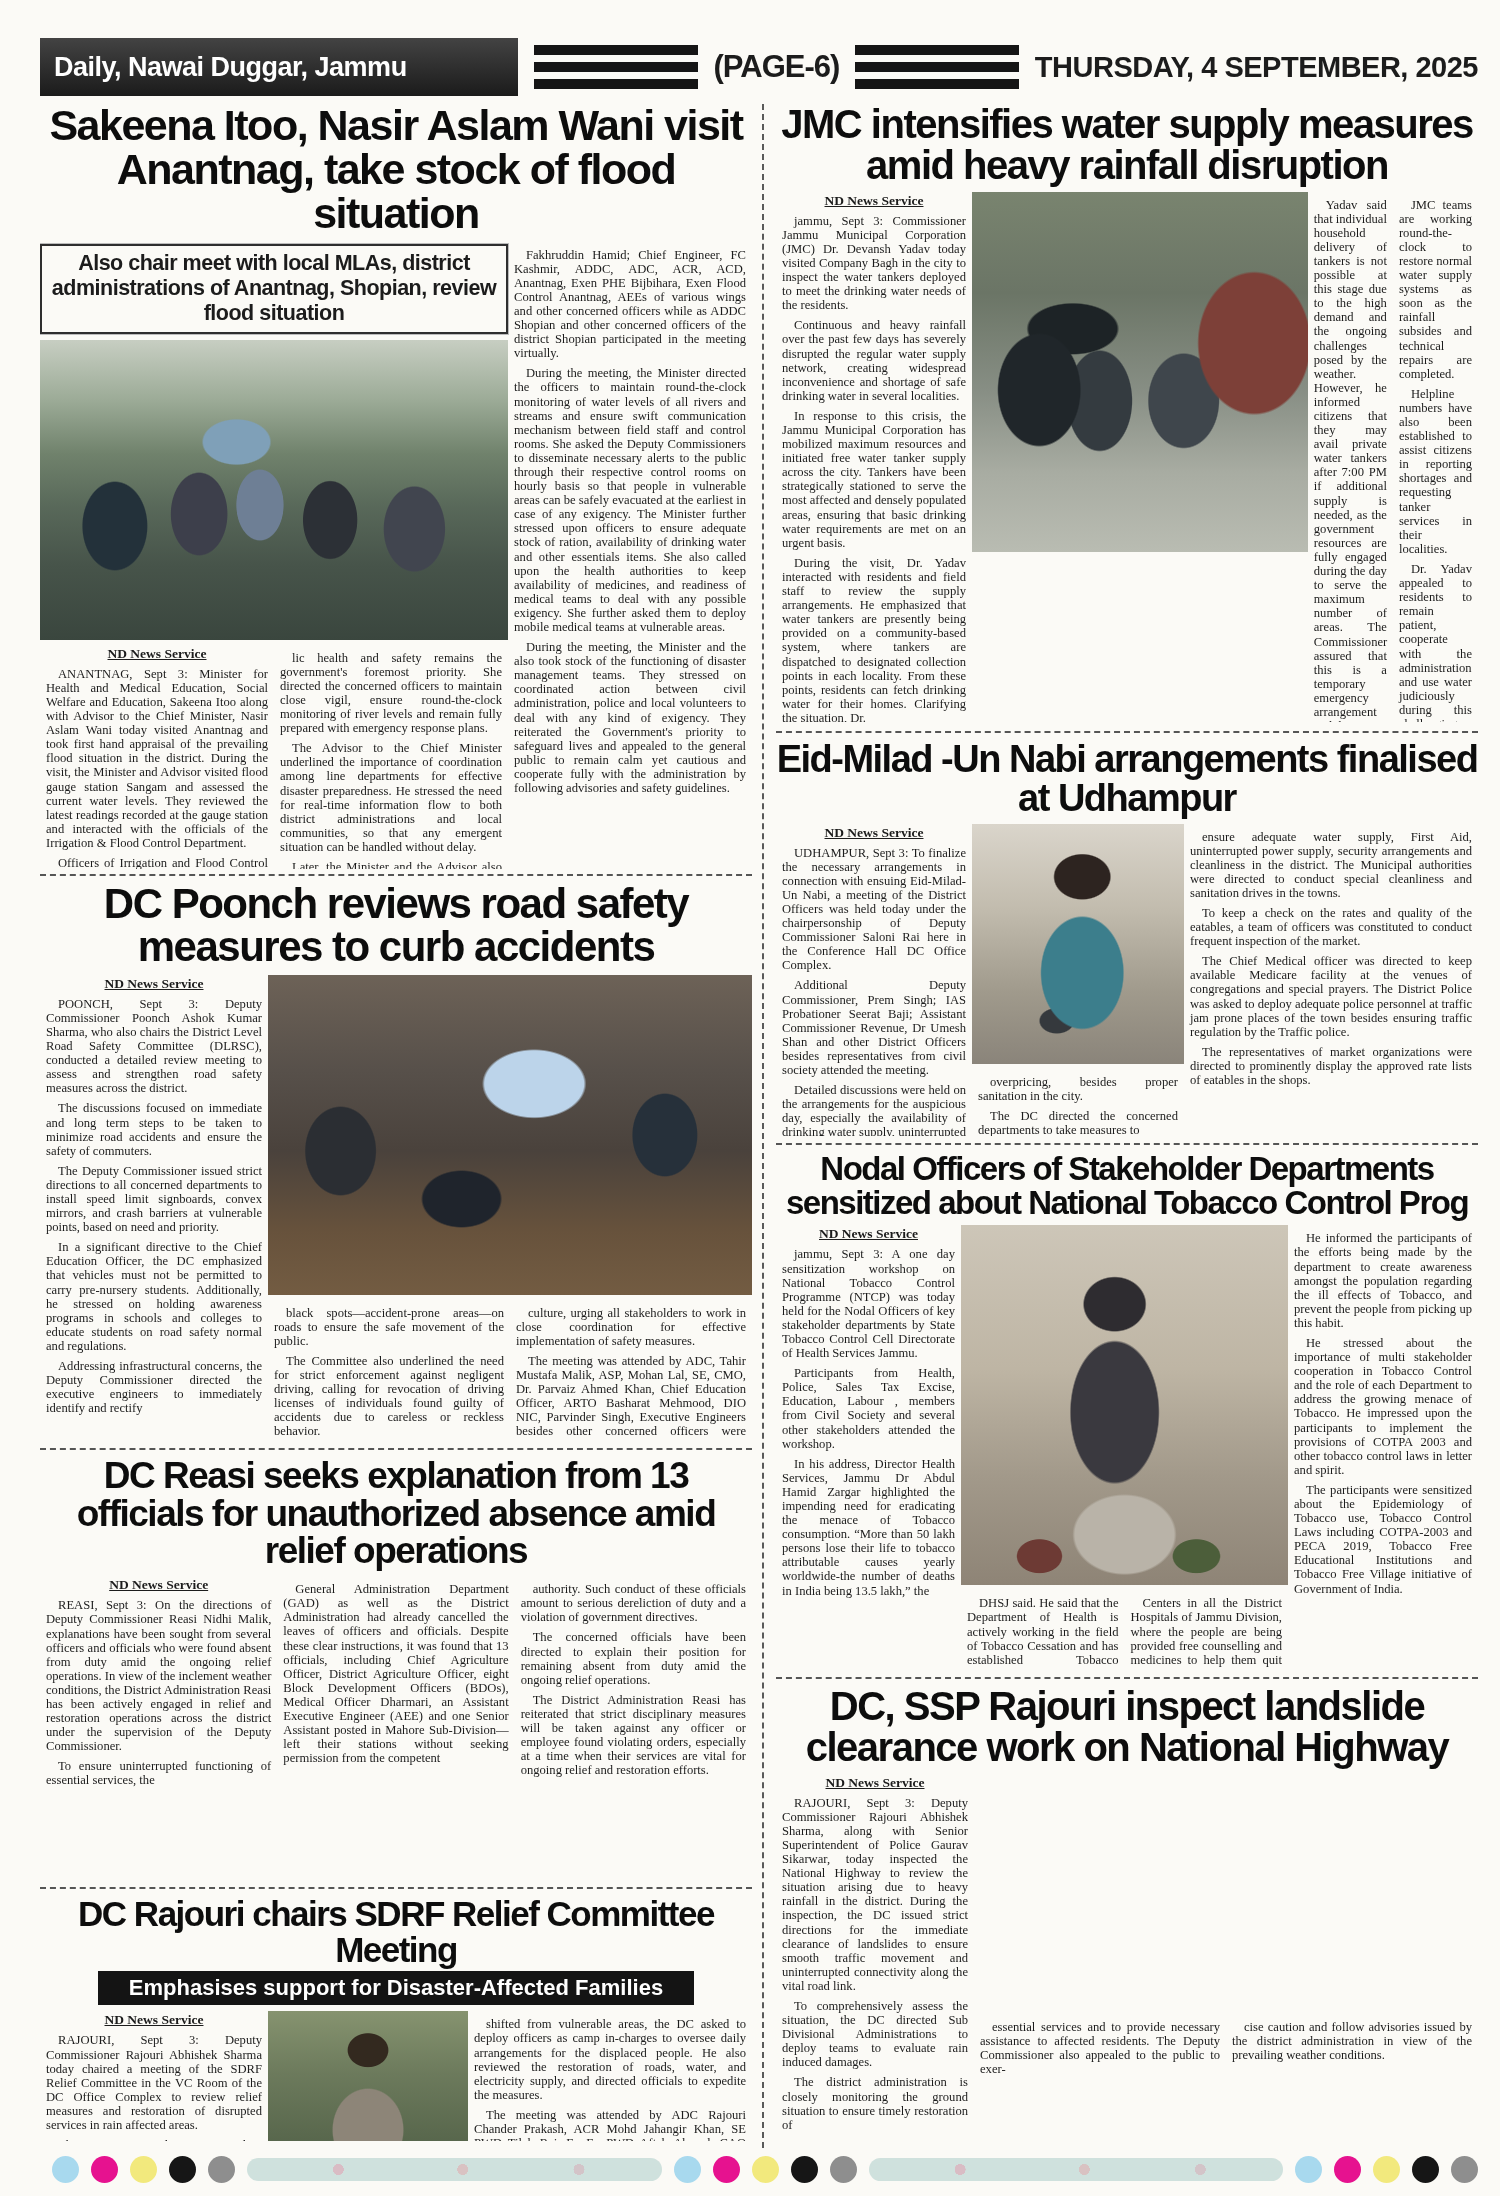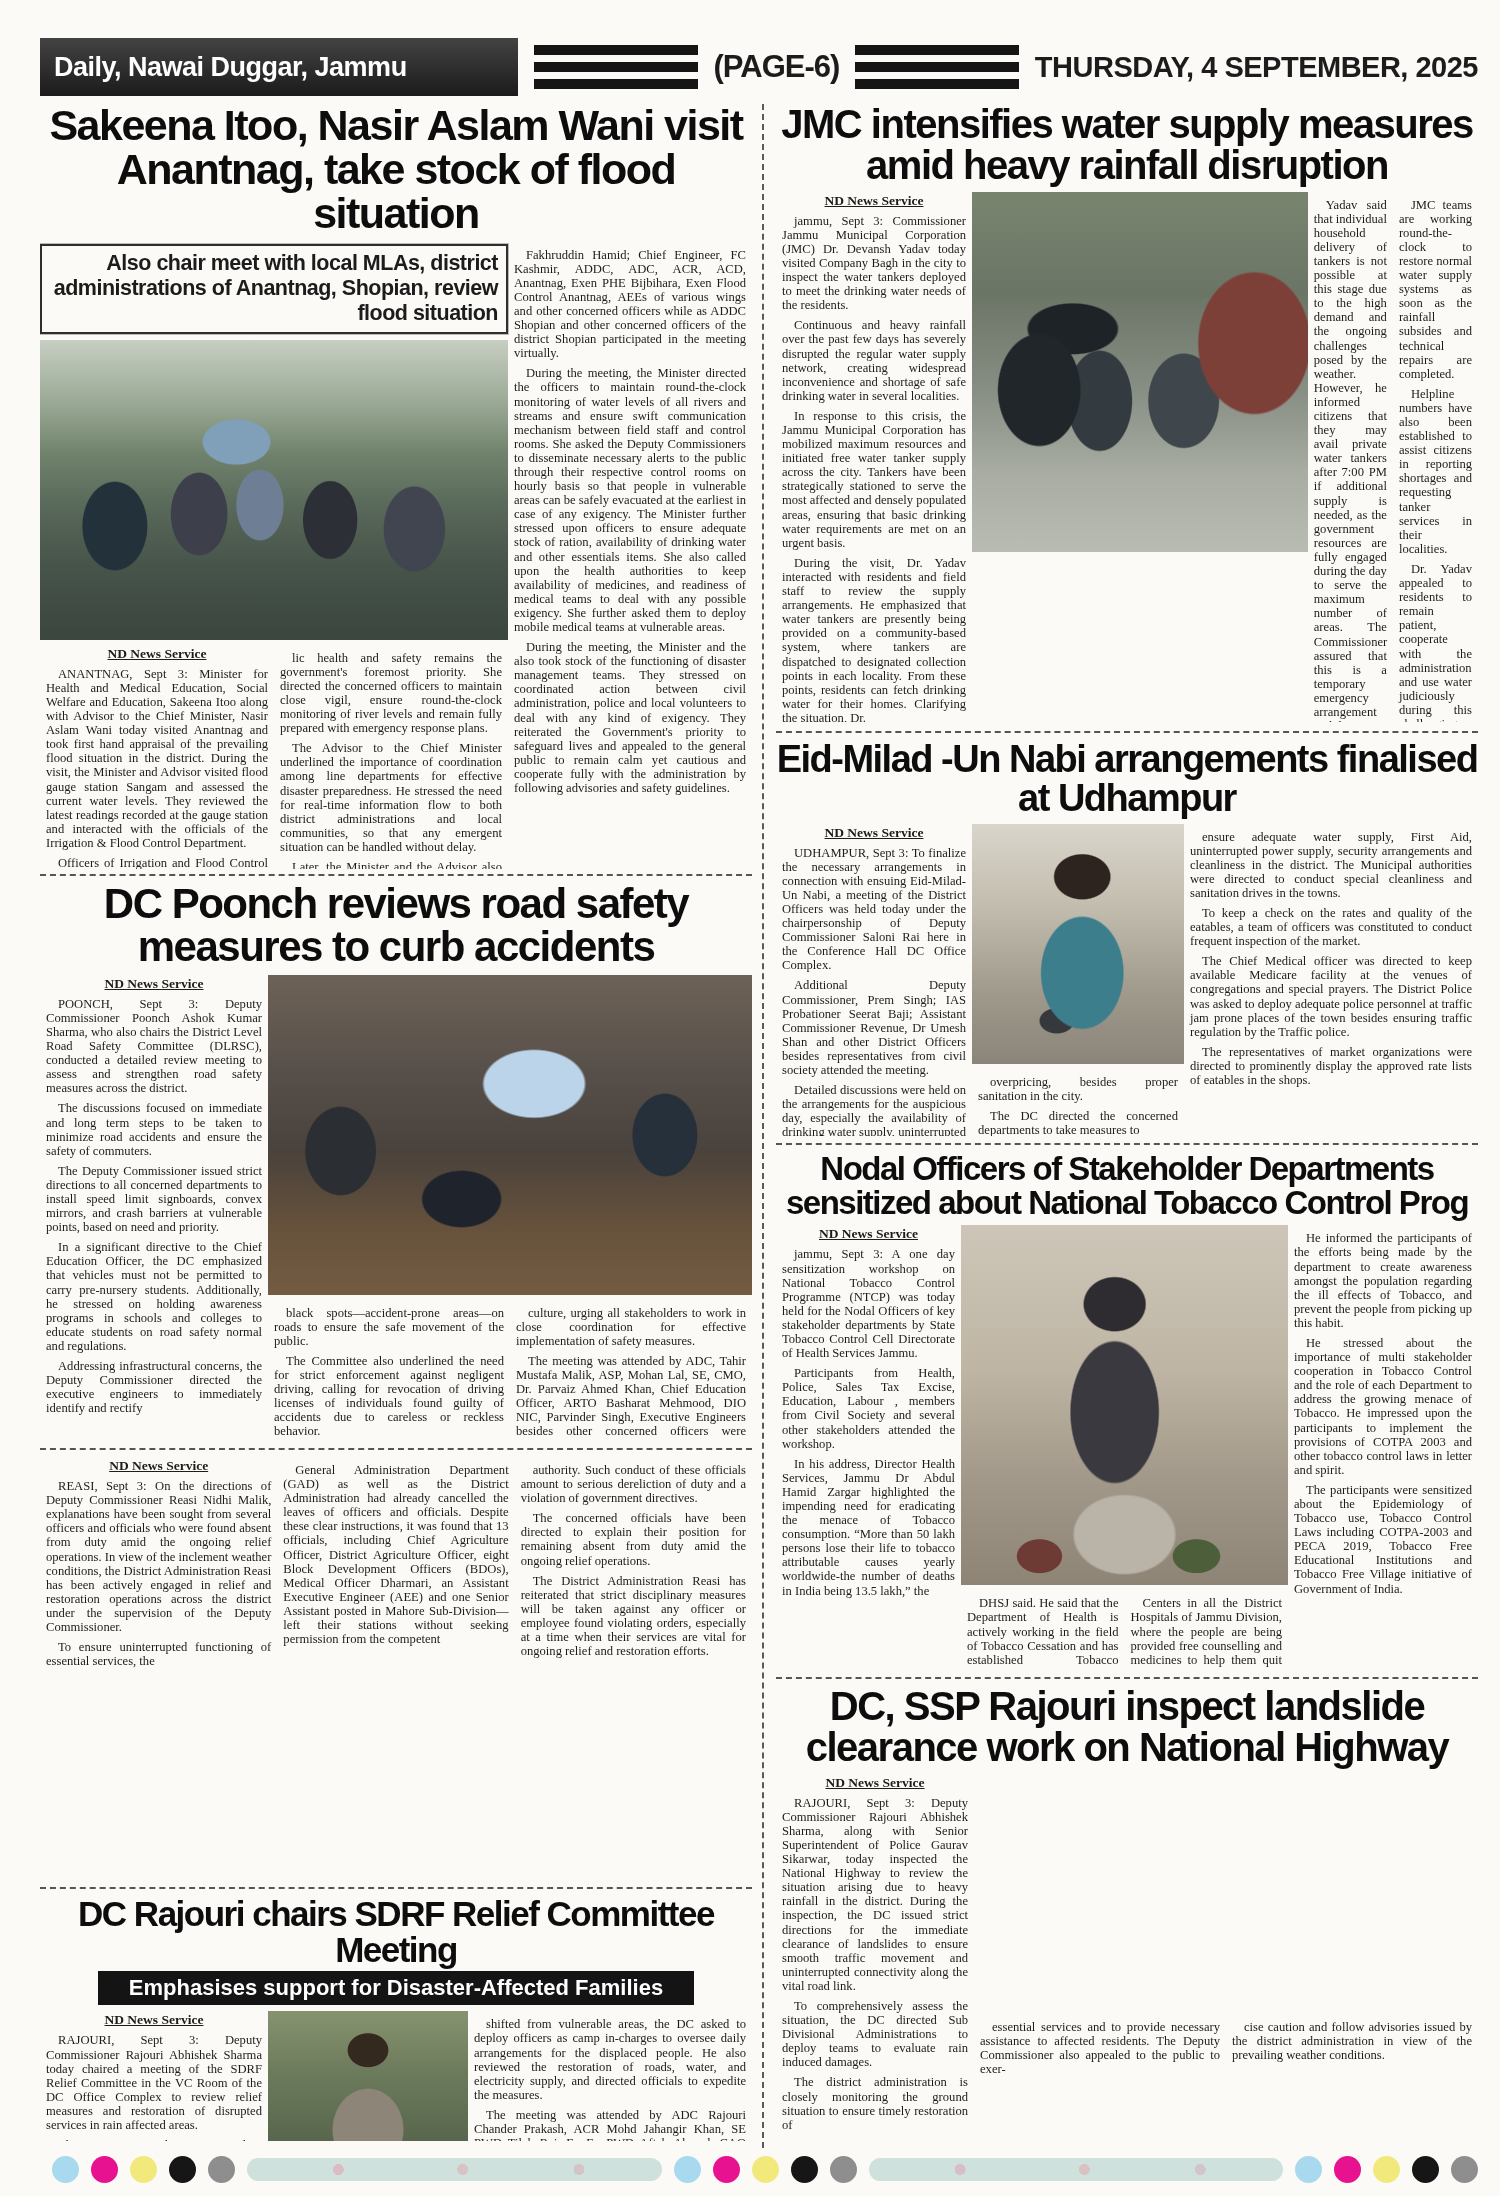--- a/index.html
+++ b/index.html
@@ -17,21 +17,21 @@
   .content{position:absolute;top:104px;left:40px;right:22px;bottom:48px;display:flex}
   .col-left{width:722px;padding-right:10px;display:flex;flex-direction:column}
   .col-right{flex:1;border-left:2px dashed #5a5a5a;padding-left:12px;display:flex;flex-direction:column}
   .hsep{border-top:2px dashed #555;margin:5px 0 7px}
 
   article{overflow:hidden}
   .hl{font-family:"Liberation Sans",sans-serif;font-weight:700;text-align:center;line-height:1.02;letter-spacing:-1.5px;color:#0d0d0d;margin-bottom:6px}
   .hl-flood{font-size:43px}.hl-jmc{font-size:40px}.hl-eid{font-size:38px}.hl-poonch{font-size:42px}
   .hl-tob{font-size:33px}.hl-reasi{font-size:37px}.hl-sdrf{font-size:35px}.hl-hwy{font-size:40px}
 
-  .subhead-box{border:2px solid #2e2e2e;outline:1px solid #bbb;text-align:right;font-family:"Liberation Sans",sans-serif;font-weight:700;font-size:21.5px;line-height:1.18;letter-spacing:-.5px;padding:5px 8px;margin:2px 0 6px}
+  .subhead-box{border:2px solid #2e2e2e;outline:1px solid #bbb;text-align:center;font-family:"Liberation Sans",sans-serif;font-weight:700;font-size:21.5px;line-height:1.18;letter-spacing:-.5px;padding:5px 8px;margin:2px 0 6px}
   .bar-subhead{background:#141414;color:#fff;text-align:center;font-family:"Liberation Sans",sans-serif;font-weight:700;font-size:22px;padding:4px 0;margin:0 58px 6px}
 
   .row{display:flex;}
   .tcol{flex:1;font-size:12.6px;line-height:1.12;text-align:justify;overflow:hidden;min-width:0}
   .tcol p{text-indent:12px;margin:6px}
   .byline{font-weight:700;text-decoration:underline;text-align:center;font-size:13.5px;margin:1px 0 2px}
 
   .photo{width:100%;position:relative;overflow:hidden;margin-bottom:5px}
 
   
@@ -173,20 +173,21 @@
                   </div>
               </div>
             </div>
           </div>
         </div>
       </article>
 
       <div class="hsep"></div>
 
       <article style="height:425px">
+        <h1 class="hl hl-reasi">DC Reasi seeks explanation from 13 officials for unauthorized absence amid relief operations</h1>
         <div class="row" style="height:calc(100% - 88px)">
           <div class="tcol">
             <div class="byline">ND News Service</div>
             <div>
                 <p>REASI, Sept 3: On the directions of Deputy Commissioner Reasi Nidhi Malik, explanations have been sought from several officers and officials who were found absent from duty amid the ongoing relief operations. In view of the inclement weather conditions, the District Administration Reasi has been actively engaged in relief and restoration operations across the district under the supervision of the Deputy Commissioner.</p>
                 <p>To ensure uninterrupted functioning of essential services, the</p>
               </div>
           </div>
           <div class="tcol">
             <div>

